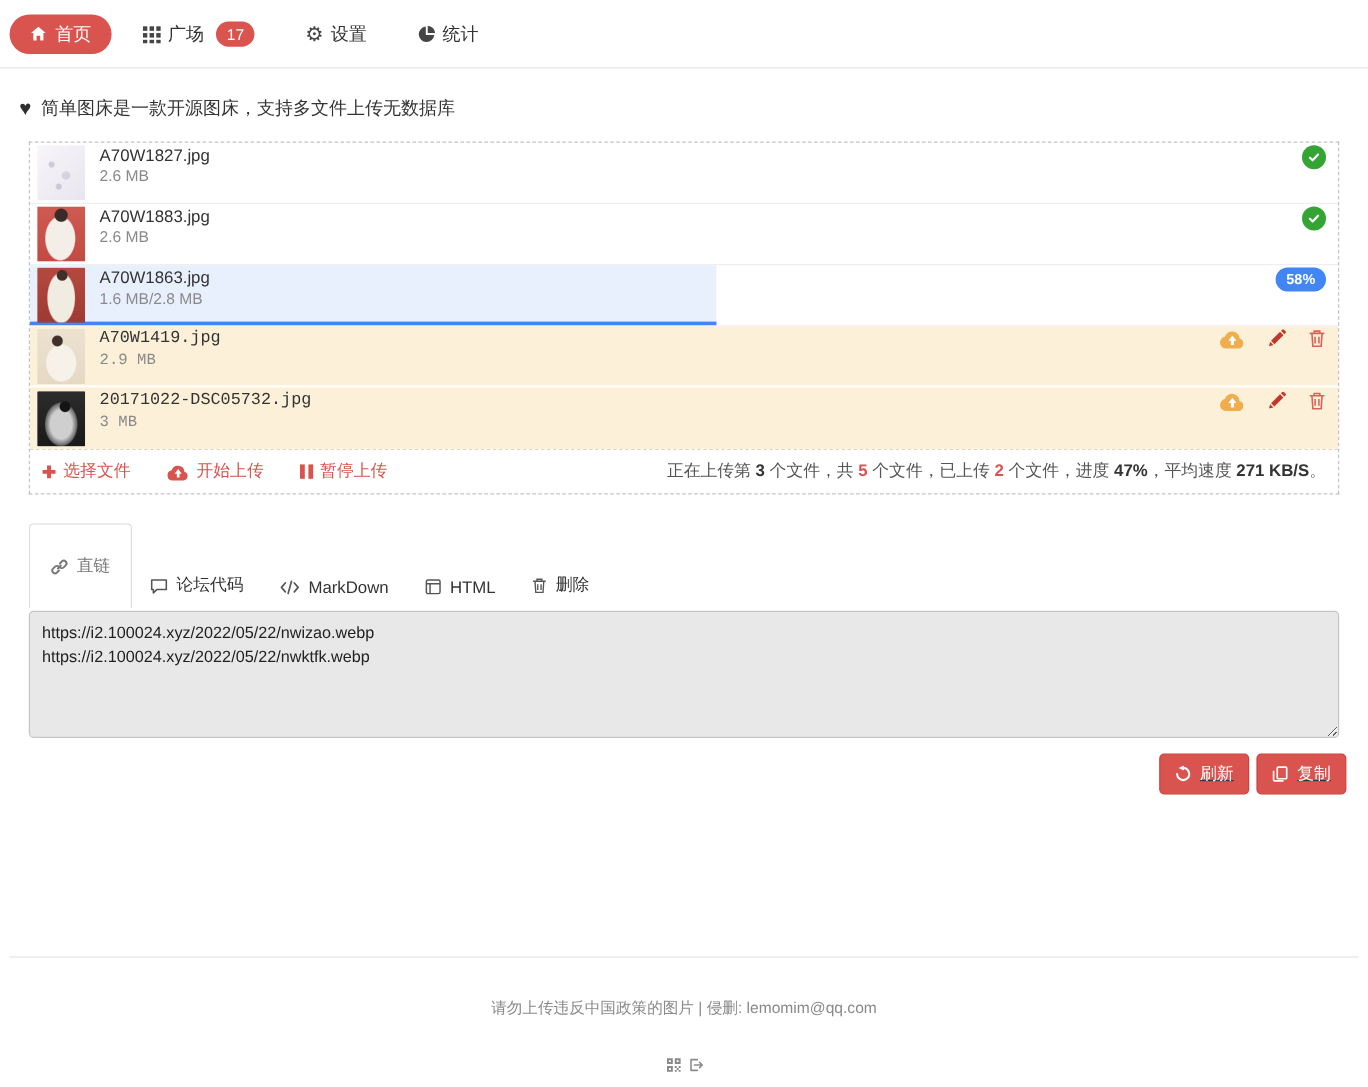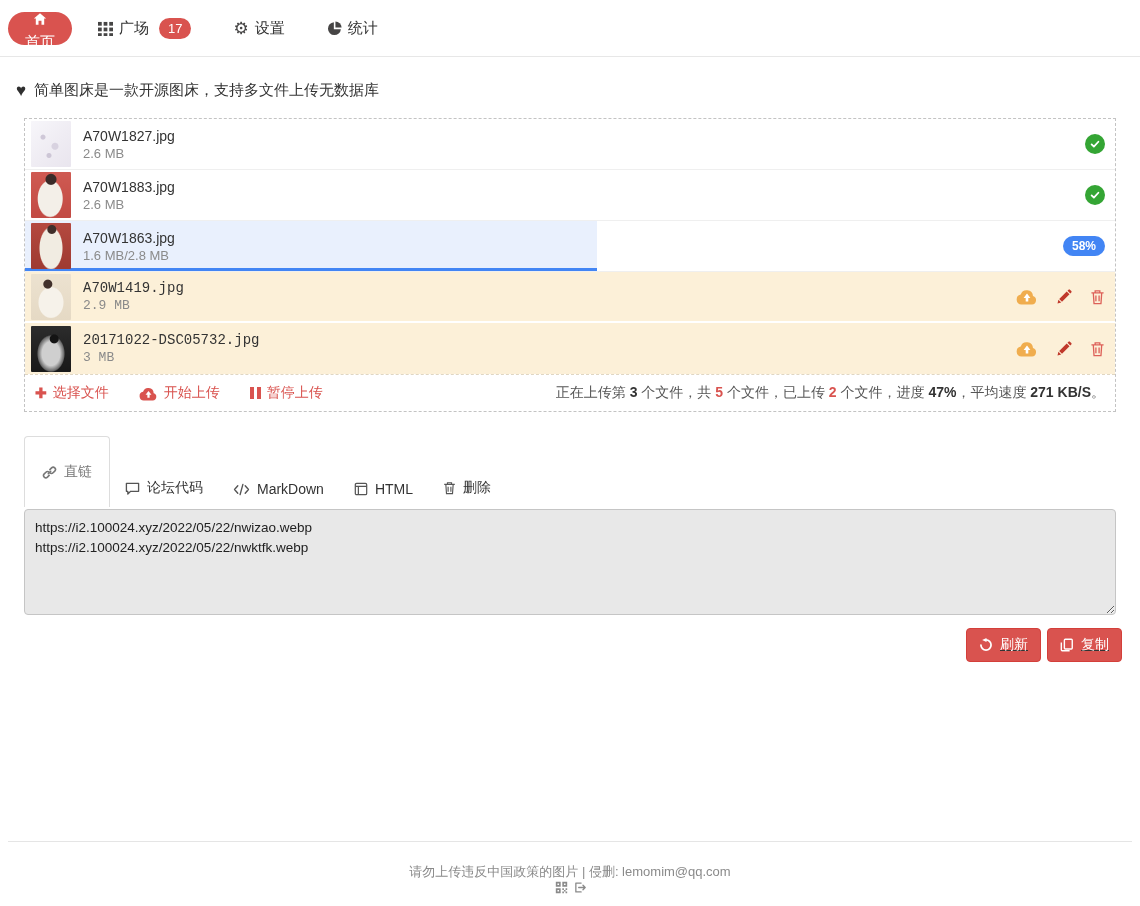--- a/index.html
+++ b/index.html
@@ -12,21 +12,21 @@
   svg{display:block;}
 
   
   .nav{
     display:flex;align-items:center;height:57px;padding:0 8px;
     border-bottom:1px solid #e7e7e7;box-sizing:border-box;
   }
   .nav-pill{
     display:flex;align-items:center;gap:7px;background:#d9534f;color:#fff;
     border:none;border-radius:17px;height:33px;padding:0 17px;font-size:15px;
-    cursor:pointer;margin-right:26px;flex-direction:column;
+    cursor:pointer;margin-right:26px;
   }
   .nav-item{
     display:flex;align-items:center;gap:6px;margin-right:42px;font-size:15px;
     color:#333;cursor:pointer;background:none;border:none;padding:0;
   }
   .nav-item .ni{color:#464545;}
   .badge-red{
     background:#d9534f;color:#fff;font-size:13px;line-height:1;
     padding:4px 9px;border-radius:11px;margin-left:4px;
   }
@@ -44,21 +44,21 @@
     position:relative;display:flex;align-items:center;
     height:51px;padding:0 6px;box-sizing:border-box;
   }
   .row-sep{border-bottom:1px solid #efefef;}
   .row-warn{background:#fcf0d8;font-family:Liberation Mono, monospace;}
   .row-warn-sep{border-bottom:2px solid #fff;}
   .row-progress-fill{
     position:absolute;left:0;top:0;bottom:0;width:52.5%;
     background:#e9f0fd;border-bottom:3px solid #4285f4;box-sizing:border-box;
   }
-  .row-inner{position:relative;z-index:1;display:flex;align-items:center;width:100%;}
+  .row-inner{position:relative;z-index:1;display:flex;align-items:flex-start;width:100%;}
   .thumb{width:40px;height:46px;margin-right:12px;flex:none;border-radius:1px;}
   .thumb-0{background:
     radial-gradient(circle at 30% 35%,#cfc8d8 2px,transparent 3px),
     radial-gradient(circle at 60% 55%,#d8d2e0 3px,transparent 4px),
     radial-gradient(circle at 45% 75%,#cdc6d6 2px,transparent 3px),
     linear-gradient(135deg,#f7f6fa 0%,#efecf3 55%,#e9e5ee 100%);}
   .thumb-1{background:
     radial-gradient(circle 6px at 50% 16%,#3a2a28 0 5px,transparent 6px),
     radial-gradient(ellipse 13px 19px at 48% 58%,#f3efe8 0 12px,transparent 13px),
     linear-gradient(#cf5a52,#c24a43);}
@@ -131,21 +131,21 @@
   .btn-row{display:flex;justify-content:flex-end;gap:6px;margin:13px 18px 0 0;text-decoration:underline;}
   .btn-red{
     display:flex;align-items:center;gap:7px;background:#d9534f;color:#fff;
     border:1px solid #d43f3a;border-radius:4px;padding:7px 12px;font-size:14px;cursor:pointer;
   }
 
   
   .footer{margin-top:auto;padding-bottom:12px;}
   .footer-hr{border:none;border-top:1px solid #e5e5e5;margin:0 8px 20px 8px;}
   .footer-line{display:flex;justify-content:center;align-items:center;gap:5px;
-    font-size:13px;color:#8a8a8a;line-height:19px;}
+    font-size:13px;color:#8a8a8a;line-height:19px;margin-top:32px;}
   .footer .fi{color:#8a8a8a;}
 </style>
 </head>
 <body>
 
 <nav class="nav">
   <button class="nav-pill">
     <span>
       <svg width="14" height="14" viewBox="0 0 16 16" fill="#fff">
           <path d="M8 1.5l7 6h-2.2v7H9.7V10H6.3v4.5H3.2v-7H1z"></path>

